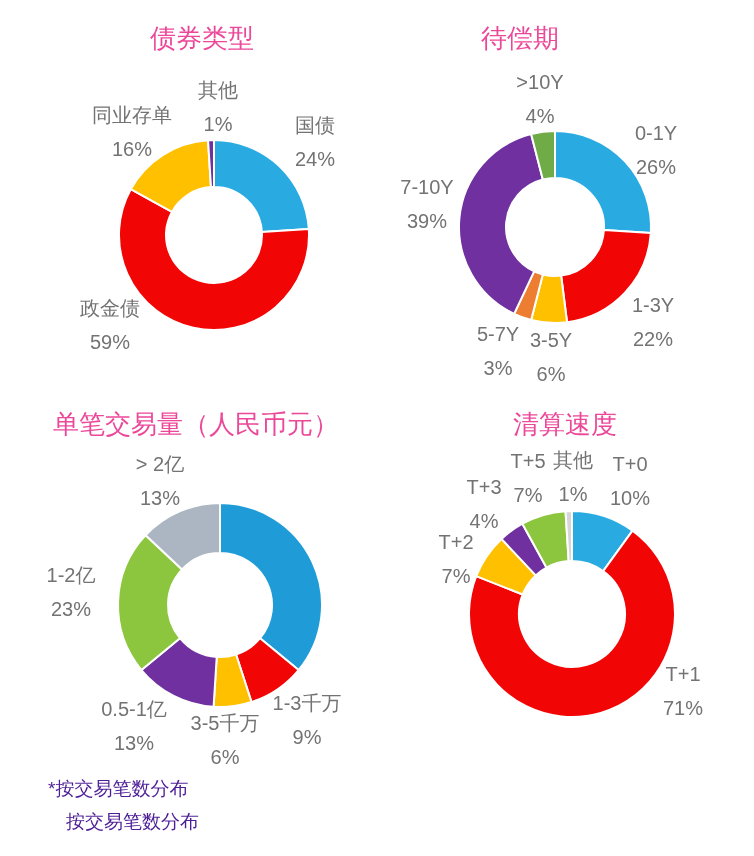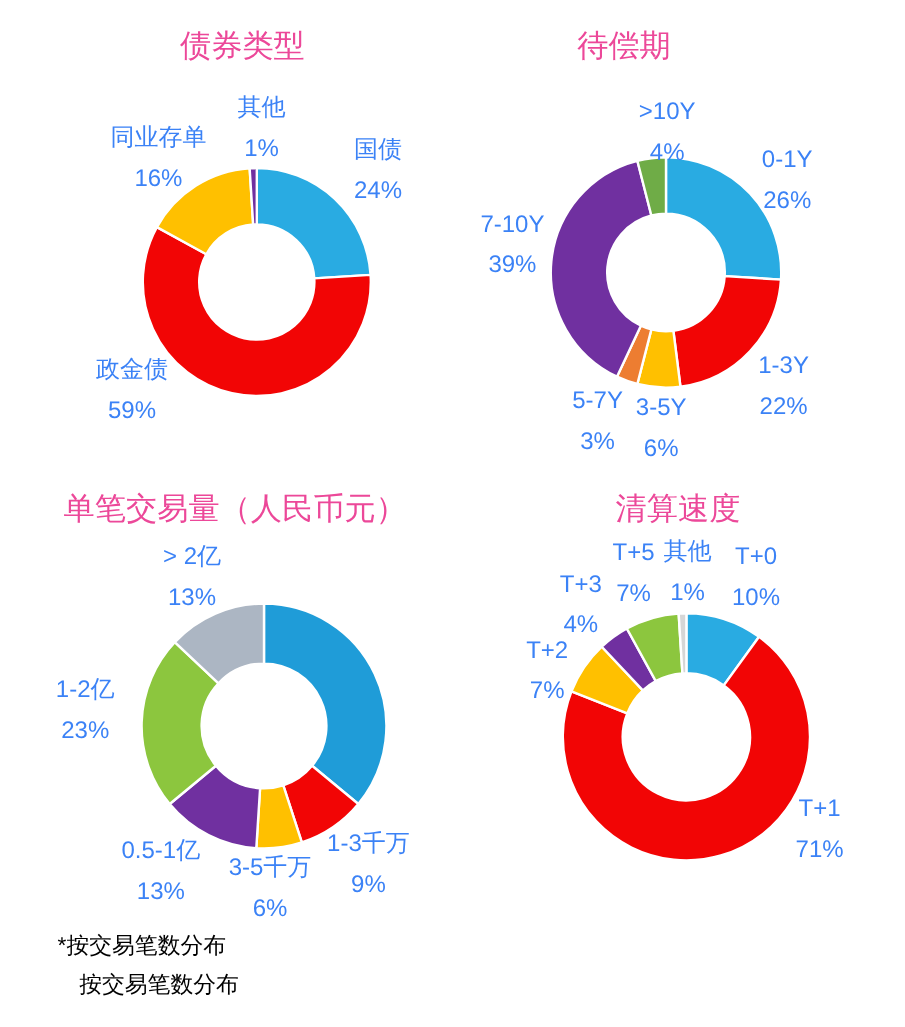--- a/index.html
+++ b/index.html
@@ -8,26 +8,26 @@
     font-family:"Liberation Sans",sans-serif;overflow:hidden;
   }
   #donut-canvas{position:absolute;left:0;top:0;}
   .chart-title{
     position:absolute;transform:translate(-50%,-50%);
     font-size:26px;font-weight:normal;color:#ec4899;white-space:nowrap;
   }
   .slice-label{
     position:absolute;transform:translate(-50%,-50%);
     text-align:center;font-size:20px;line-height:34px;
-    color:#3b82f6;white-space:nowrap;
+    color:#737373;white-space:nowrap;
   }
   .slice-label .pct{display:block;}
   .slice-label .nm{display:block;}
   .footnote-line{
-    position:absolute;font-size:19px;line-height:23px;color:#000000;white-space:nowrap;
+    position:absolute;font-size:19px;line-height:23px;color:#4c1d95;white-space:nowrap;
   }
 </style>
 </head>
 <body>
 
 <div class="page">
   <svg id="donut-canvas" width="754" height="856" viewBox="0 0 754 856">
       <path d="M214,140 A95,95 0 0 1 308.8125392006858,229.0349006447152 L261.90528296455705,231.98605506259295 A48,48 0 0 0 214,187 Z" fill="#29ABE2" stroke="#ffffff" stroke-width="2" stroke-linejoin="round"></path>
       <path d="M308.8125392006858,229.0349006447152 A95,95 0 1 1 130.75086539583293,189.23340096033706 L171.93727935789454,211.87582364311768 A48,48 0 1 0 261.90528296455705,231.98605506259295 Z" fill="#F20505" stroke="#ffffff" stroke-width="2" stroke-linejoin="round"></path>
       <path d="M130.75086539583293,189.23340096033706 A95,95 0 0 1 208.03490064471524,140.18746079931418 L210.98605506259295,187.09471703544295 A48,48 0 0 0 171.93727935789454,211.87582364311768 Z" fill="#FFC000" stroke="#ffffff" stroke-width="2" stroke-linejoin="round"></path>
@@ -83,21 +83,21 @@
         <span class="pct">6%</span>
       </div>
       <div class="slice-label" style="left: 498px; top: 351px;">
         <span class="nm">5-7Y</span>
         <span class="pct">3%</span>
       </div>
       <div class="slice-label" style="left: 427px; top: 204px;">
         <span class="nm">7-10Y</span>
         <span class="pct">39%</span>
       </div>
-      <div class="slice-label" style="left: 540px; top: 110px; margin-left: 16px;">
+      <div class="slice-label" style="left: 540px; top: 99px;">
         <span class="nm">&gt;10Y</span>
         <span class="pct">4%</span>
       </div>
       <div class="chart-title" style="left: 196px; top: 424px;">单笔交易量（人民币元）</div>
       <div class="slice-label" style="left: 330px; top: 535px;">
       </div>
       <div class="slice-label" style="left: 307px; top: 720px;">
         <span class="nm">1-3千万</span>
         <span class="pct">9%</span>
       </div>

